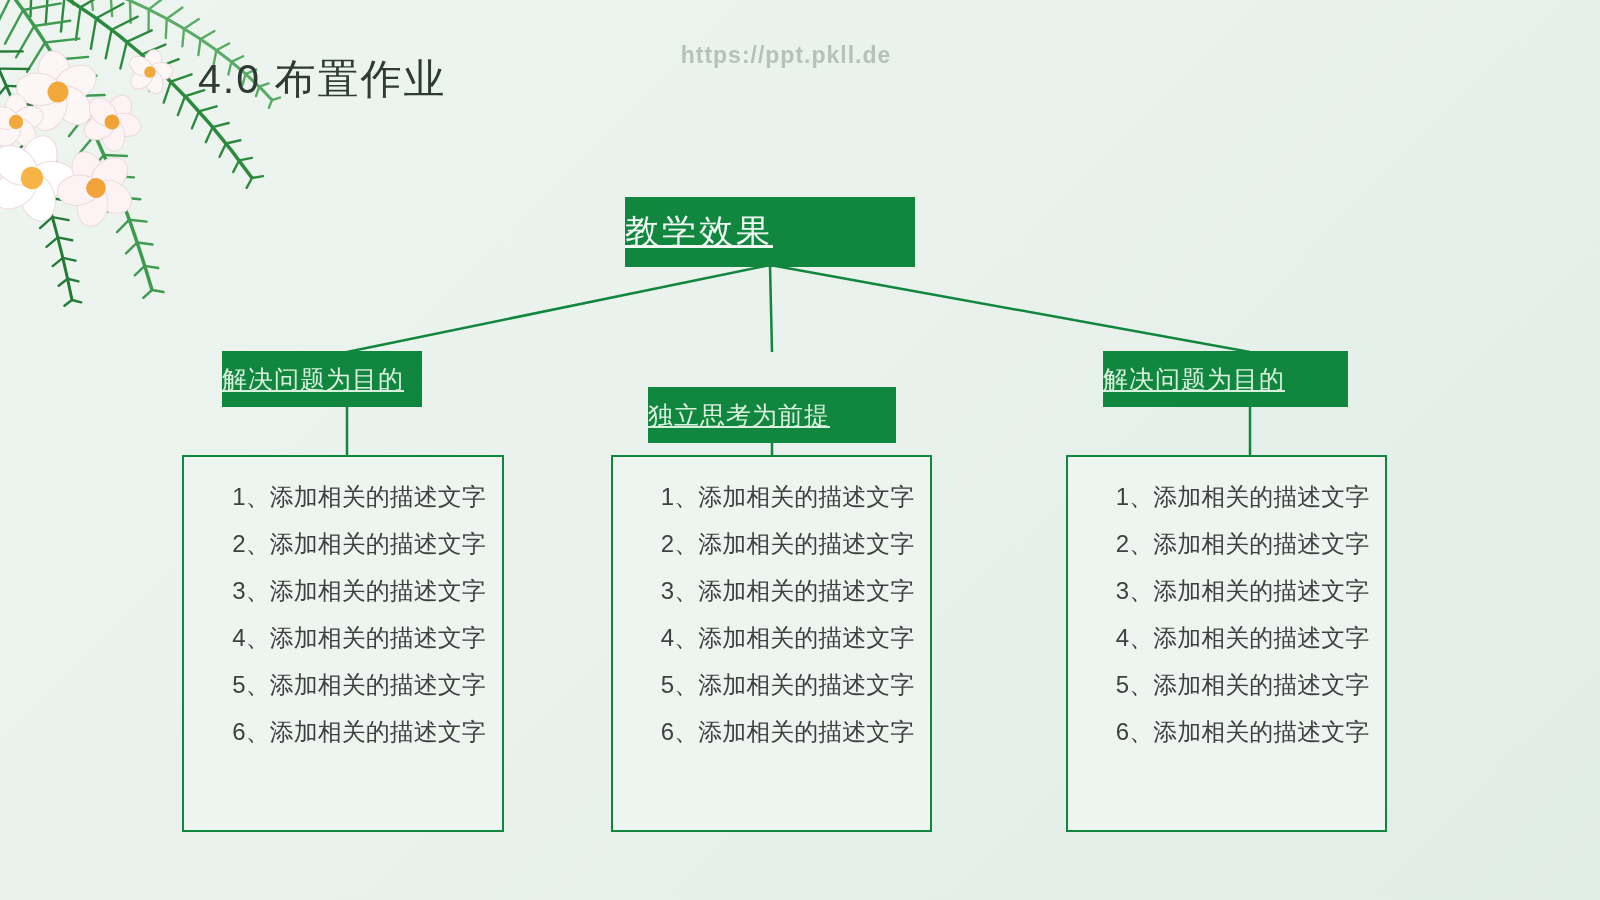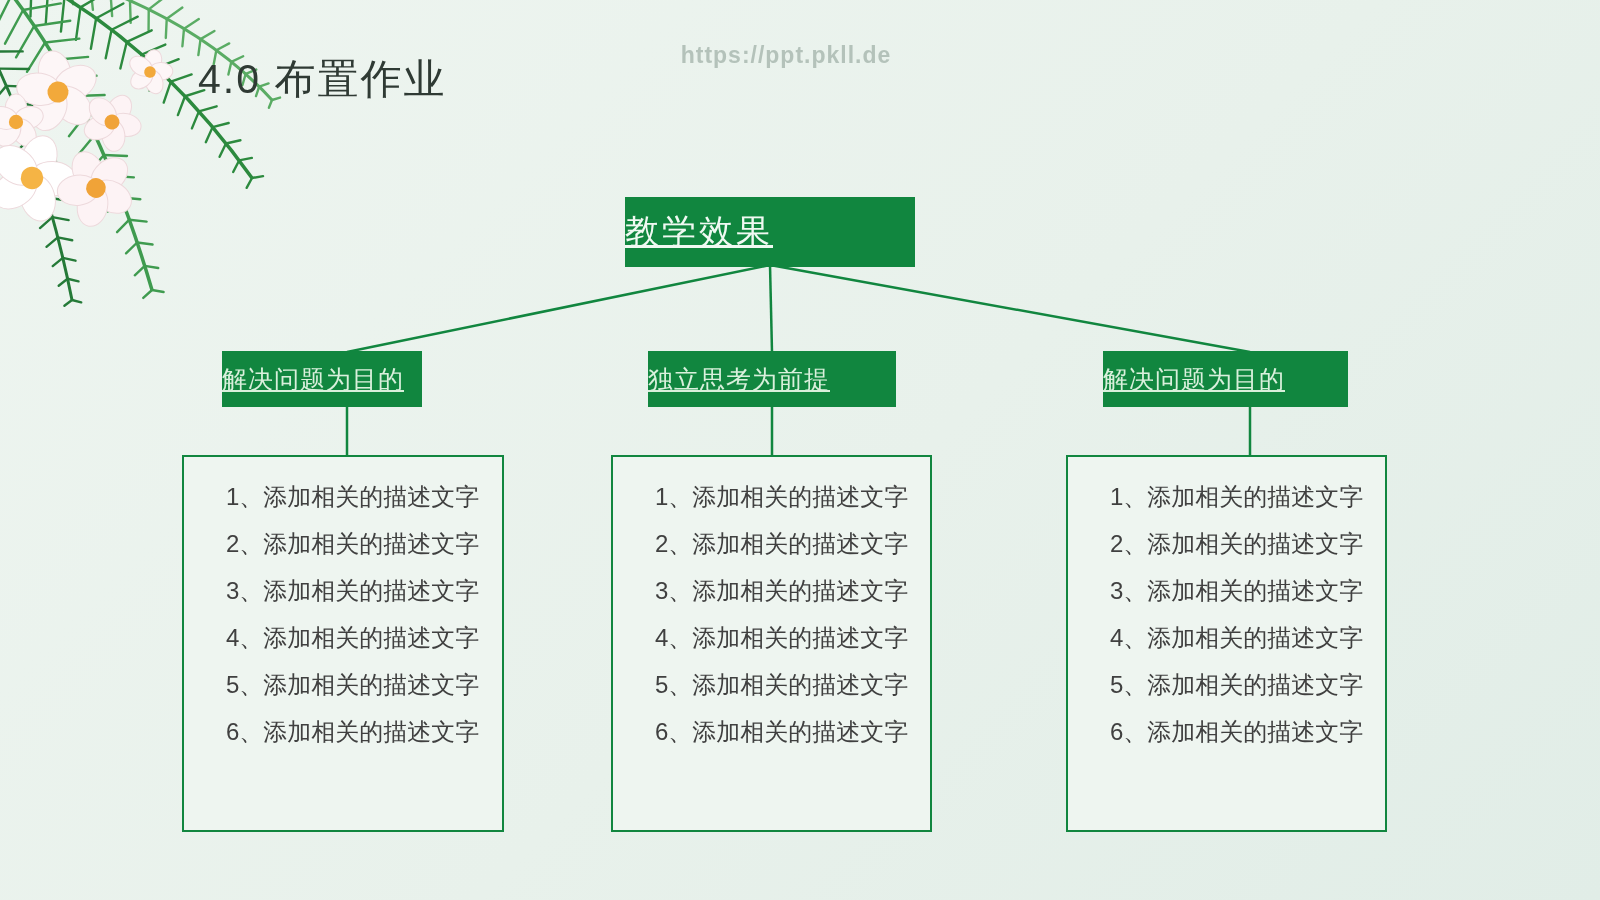--- a/index.html
+++ b/index.html
@@ -48,27 +48,28 @@
   }
   .node.root{
     left:625px;top:197px;width:290px;height:70px;
     font-size:34px;color:var(--top-box-text);letter-spacing:3px;
   }
   .node.branch{
     top:351px;height:56px;
     font-size:25px;color:var(--label-text);letter-spacing:1px;
   }
   .node.b0{left:222px;width:200px;}
-  .node.b1{left:648px;width:248px;}
+  .node.b1{left:648px;width:248px;margin-top:36px;}
   .node.b2{left:1103px;width:245px;}
   .panel{
     position:absolute;top:455px;height:377px;
     border:2px solid var(--accent-green);
     background:var(--panel-bg);
     padding:16px 10px 0 42px;
+    text-align:center;
   }
   .panel.p0{left:182px;width:322px;}
   .panel.p1{left:611px;width:321px;}
   .panel.p2{left:1066px;width:321px;}
   .panel .li{
     height:47px;line-height:47px;
     font-size:24px;color:var(--list-text);
     white-space:nowrap;overflow:hidden;
   }
 </style>

